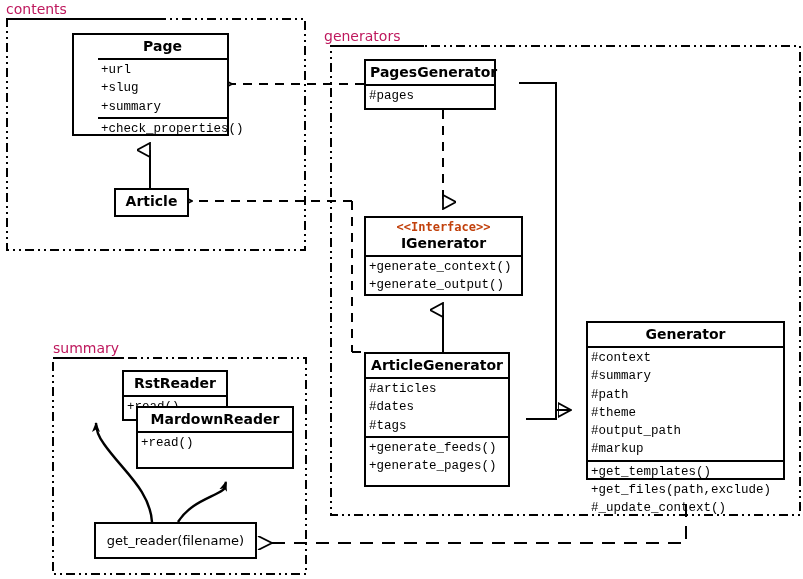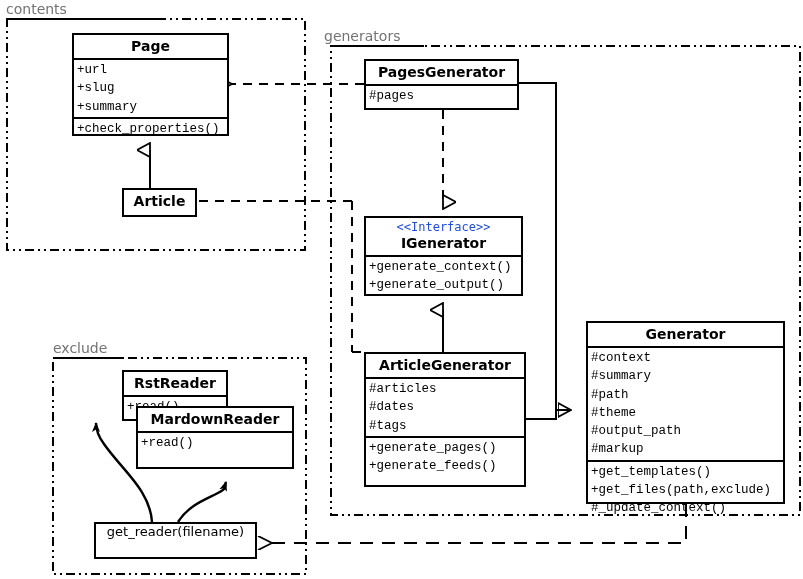--- a/index.html
+++ b/index.html
@@ -19,21 +19,21 @@
     position: absolute;
     left: 0;
     top: 0;
     width: 803px;
     height: 579px;
   }
   .pkg-label {
     position: absolute;
     font-family: "DejaVu Sans", sans-serif;
     font-size: 14px;
-    color: #737373;
+    color: #be185d;
     white-space: nowrap;
     line-height: 1;
   }
   .uml-class {
     position: absolute;
     box-sizing: border-box;
     border: 2px solid #000000;
     background: #ffffff;
   }
   .cls-name {
@@ -41,24 +41,24 @@
     font-weight: bold;
     font-size: 14px;
     text-align: center;
     color: #000000;
     padding: 3px 4px 4px 4px;
     line-height: 1.15;
     white-space: nowrap;
   }
   .cls-stereotype {
     font-family: "DejaVu Sans Mono", monospace;
-    font-weight: normal;
+    font-weight: bold;
     font-size: 12px;
     text-align: center;
-    color: #1d4ed8;
+    color: #c2410c;
     line-height: 1.15;
     white-space: nowrap;
   }
   .cls-compartment {
     border-top: 2px solid #000000;
     padding: 1px 0 1px 0;
   }
   .cls-item {
     font-family: Liberation Mono, monospace;
     font-size: 12.5px;
@@ -66,20 +66,21 @@
     line-height: 1.46;
     padding: 0 2px 0 3px;
     white-space: nowrap;
   }
   .plain-box {
     position: absolute;
     box-sizing: border-box;
     border: 2px solid #000000;
     background: #ffffff;
     display: flex;
+    align-items: center;
     justify-content: center;
   }
   .plain-box-label {
     font-family: "DejaVu Sans", sans-serif;
     font-size: 13px;
     color: #000000;
     white-space: nowrap;
   }
 </style>
 </head>
@@ -133,70 +134,70 @@
 
     <polyline points="686,504 686,543 272,543" fill="none" stroke="#000000" stroke-width="2" stroke-dasharray="13 9" marker-end="url(#open-v-left)"></polyline>
 
     <path d="M 152 522 C 150 490, 122 470, 104 444 C 98 436, 96 430, 96 423" fill="none" stroke="#000000" stroke-width="2.4" marker-end="url(#solid-thin-arrow)"></path>
 
     <path d="M 178 522 C 188 506, 204 500, 216 494 C 228 488, 224 488, 226 482" fill="none" stroke="#000000" stroke-width="2.4" marker-end="url(#solid-thin-arrow)"></path>
   </svg>
 
   <div class="pkg-label" style="left:6px; top:2px;">contents</div>
   <div class="pkg-label" style="left:324px; top:29px;">generators</div>
-  <div class="pkg-label" style="left:53px; top:341px;">exclude</div>
-
-  <div class="uml-class" style="left:72px; top:33px; width:157px; height:103px;">
+  <div class="pkg-label" style="left:53px; top:341px;">summary</div>
+
+  <div class="uml-class" style="left:72px; top:33px; width:157px; height:103px;padding-left:24px;">
     <div class="cls-name">Page</div>
     <div class="cls-compartment">
       <div class="cls-item">+url</div>
       <div class="cls-item">+slug</div>
       <div class="cls-item">+summary</div>
     </div>
     <div class="cls-compartment">
       <div class="cls-item">+check_properties()</div>
     </div>
   </div>
 
-  <div class="uml-class" style="left:122px; top:188px; width:75px; height:29px;">
+  <div class="uml-class" style="left:114px; top:188px; width:75px; height:29px;">
     <div class="cls-name">Article</div>
   </div>
 
-  <div class="uml-class" style="left:364px; top:59px; width:155px; height:51px;">
+  <div class="uml-class" style="left:364px; top:59px; width:132px; height:51px;">
     <div class="cls-name">PagesGenerator</div>
     <div class="cls-compartment">
       <div class="cls-item">#pages</div>
     </div>
   </div>
 
   <div class="uml-class" style="left:364px; top:216px; width:159px; height:80px;">
     <div style="padding:3px 4px 4px 4px;">
       <div class="cls-stereotype">&lt;&lt;Interface&gt;&gt;</div>
       <div class="cls-name" style="padding:0;">IGenerator</div>
     </div>
     <div class="cls-compartment">
       <div class="cls-item">+generate_context()</div>
       <div class="cls-item">+generate_output()</div>
     </div>
   </div>
 
-  <div class="uml-class" style="left:364px; top:352px; width:162px; height:135px;">
+  <div class="uml-class" style="left:364px; top:352px; width:146px; height:135px;">
     <div class="cls-name">ArticleGenerator</div>
     <div class="cls-compartment">
       <div class="cls-item">#articles</div>
       <div class="cls-item">#dates</div>
       <div class="cls-item">#tags</div>
     </div>
     <div class="cls-compartment">
+      <div class="cls-item">+generate_feeds()</div>
       <div class="cls-item">+generate_pages()</div>
-      <div class="cls-item">+generate_feeds()</div>
-    </div>
-  </div>
-
-  <div class="uml-class" style="left:586px; top:321px; width:199px; height:183px;">
+    </div>
+  </div>
+
+  <div class="uml-class" style="left:586px; top:321px; width:199px; height:159px;">
     <div class="cls-name">Generator</div>
     <div class="cls-compartment">
       <div class="cls-item">#context</div>
       <div class="cls-item">#summary</div>
       <div class="cls-item">#path</div>
       <div class="cls-item">#theme</div>
       <div class="cls-item">#output_path</div>
       <div class="cls-item">#markup</div>
     </div>
     <div class="cls-compartment">

